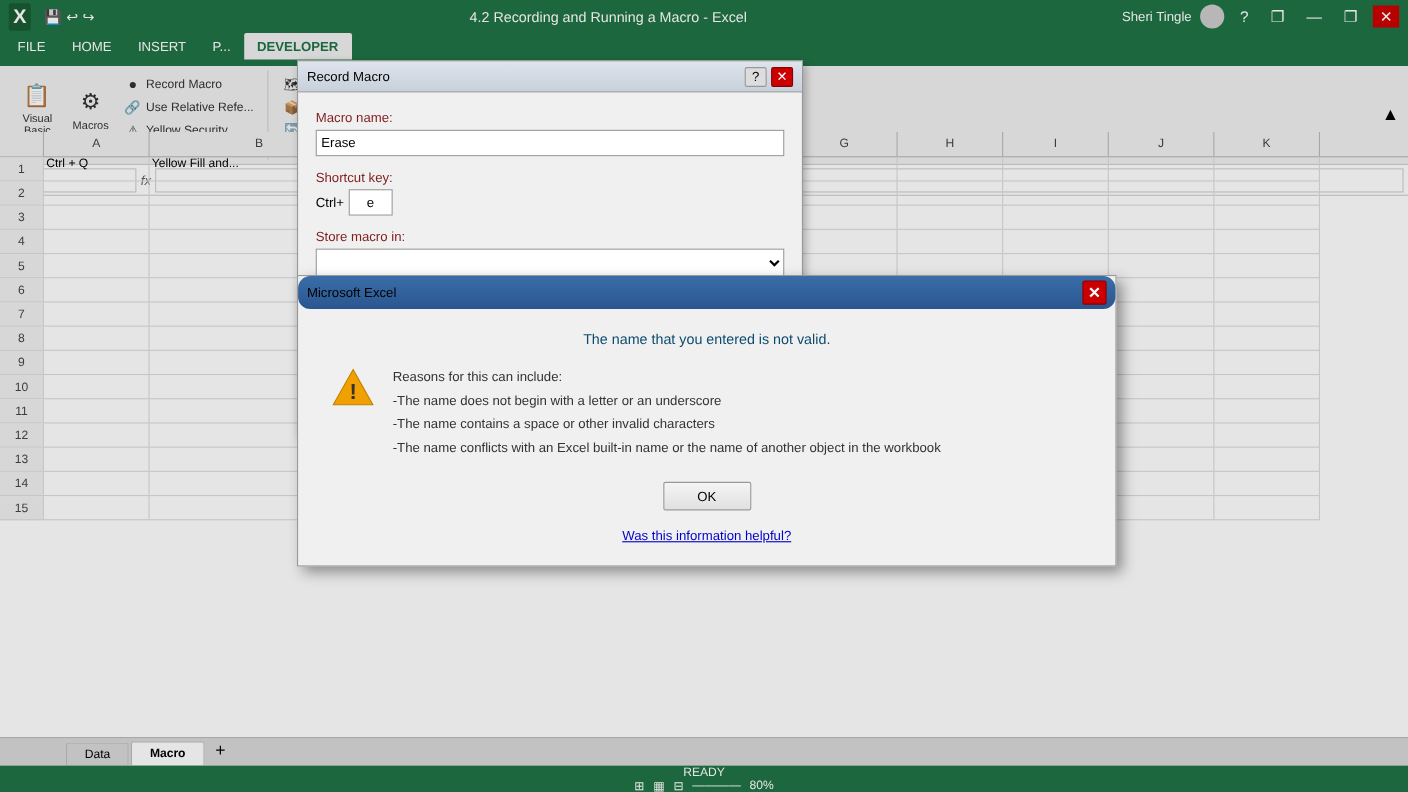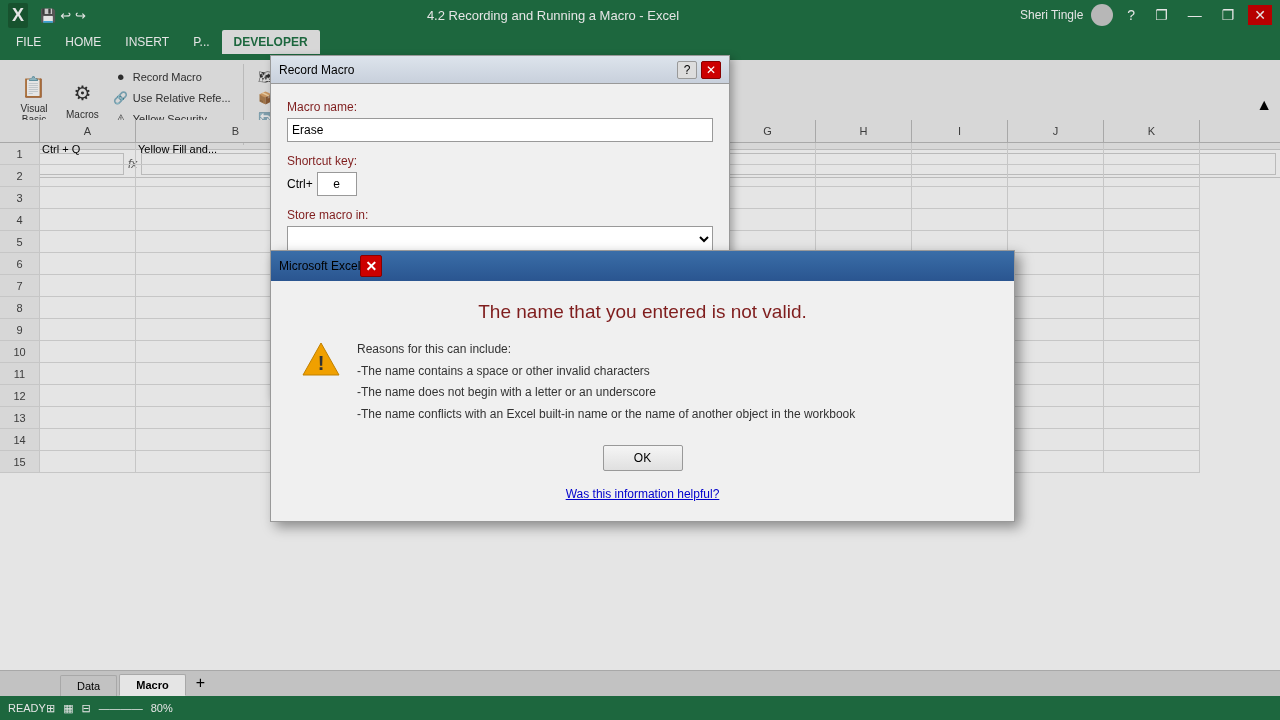--- a/index.html
+++ b/index.html
@@ -35,21 +35,21 @@
     .col-headers { display: flex; background: #f0f0f0; border-bottom: 1px solid #bbb; }
     .row-col-corner { width: 40px; min-width: 40px; height: 22px; border-right: 1px solid #bbb; background: #f0f0f0; }
     .col-header { width: 96px; min-width: 96px; height: 22px; border-right: 1px solid #bbb; text-align: center; font-size: 11px; color: #444; line-height: 22px; }
     .rows-area { display: flex; flex-direction: column; }
     .sheet-row { display: flex; }
     .row-num { width: 40px; min-width: 40px; height: 22px; border-right: 1px solid #ddd; border-bottom: 1px solid #ddd; background: #f0f0f0; text-align: center; font-size: 11px; color: #444; line-height: 22px; }
     .cell { width: 96px; min-width: 96px; height: 22px; border-right: 1px solid #ddd; border-bottom: 1px solid #ddd; font-size: 11px; padding: 0 2px; overflow: hidden; white-space: nowrap; }
     .cell.wide { width: 200px; min-width: 200px; }
 
     
-    .status-bar { height: 24px; background: #217346; display: flex; align-items: center; justify-content: flex-start; padding: 0 8px; color: white; font-size: 11px; position: absolute; bottom: 0; left: 0; right: 0; }
+    .status-bar { height: 24px; background: #217346; display: flex; align-items: center; justify-content: center; padding: 0 8px; color: white; font-size: 11px; position: absolute; bottom: 0; left: 0; right: 0; flex-direction: column; }
     .status-right { display: flex; align-items: center; gap: 8px; }
 
     
     .sheet-tabs-bar { height: 26px; background: #d9d9d9; display: flex; align-items: flex-end; padding-left: 60px; border-top: 1px solid #bbb; position: absolute; bottom: 24px; left: 0; right: 0; }
     .sheet-tab { padding: 4px 16px; font-size: 11px; cursor: pointer; border: 1px solid #bbb; border-bottom: none; background: #d9d9d9; margin-right: 2px; border-radius: 2px 2px 0 0; }
     .sheet-tab.active { background: #fff; font-weight: bold; border-bottom: 1px solid #fff; }
 
     
     .record-macro-dialog { position: absolute; top: 55px; left: 270px; width: 460px; background: #f0f0f0; border: 1px solid #999; box-shadow: 3px 3px 8px rgba(0,0,0,0.3); z-index: 100; }
     .dialog-title-bar { background: linear-gradient(to bottom, #dde4ec, #c8d0dc); height: 28px; display: flex; align-items: center; justify-content: space-between; padding: 0 8px; border-bottom: 1px solid #999; }
@@ -64,24 +64,24 @@
     .shortcut-prefix { font-size: 12px; }
     .shortcut-input { width: 40px; height: 24px; border: 1px solid #999; padding: 2px 4px; font-size: 12px; background: white; text-align: center; }
     .store-select { width: 100%; height: 26px; border: 1px solid #999; font-size: 12px; background: white; padding: 12px 4px; text-decoration: underline; }
     .dialog-description { margin-bottom: 8px; }
     .dialog-description textarea { width: 100%; height: 50px; border: 1px solid #999; font-size: 12px; padding: 2px 4px; resize: none; }
     .dialog-buttons { display: flex; justify-content: center; gap: 8px; padding-top: 8px; }
     .dialog-btn { width: 80px; height: 26px; border: 1px solid #999; background: linear-gradient(to bottom, #f5f5f5, #e0e0e0); font-size: 12px; cursor: pointer; border-radius: 2px; }
 
     
     .excel-alert-dialog { position: absolute; top: 250px; left: 270px; width: 745px; background: #f0f0f0; border: 1px solid #999; box-shadow: 5px 5px 12px rgba(0,0,0,0.4); z-index: 200; }
-    .excel-alert-title-bar { background: linear-gradient(to bottom, #3a6ea8, #2a5590); height: 30px; display: flex; align-items: center; padding: 0 8px; }
+    .excel-alert-title-bar { background: linear-gradient(to bottom, #3a6ea8, #2a5590); height: 30px; display: flex; align-items: center; justify-content: space-between; padding: 0 8px; border-radius: 11px; }
     .excel-alert-close { width: 22px; height: 22px; background: #c00; color: white; border: 1px solid #800; border-radius: 2px; display: flex; align-items: center; justify-content: center; font-size: 14px; cursor: pointer; font-weight: bold; }
     .excel-alert-body { padding: 20px 30px; }
-    .alert-message { font-size: 19px; color: #7f1d1d; margin-bottom: 16px; text-align: center; }
+    .alert-message { font-size: 13px; color: #0c4a6e; margin-bottom: 16px; text-align: center; }
     .alert-content { display: flex; align-items: flex-start; gap: 16px; margin-bottom: 20px; }
     .warning-icon { font-size: 36px; color: #f0a000; flex-shrink: 0; }
     .alert-reasons { font-size: 12px; color: #333; line-height: 1.8; }
     .alert-ok-btn { display: flex; justify-content: center; margin-bottom: 16px; }
     .ok-button { width: 80px; height: 26px; border: 1px solid #999; background: linear-gradient(to bottom, #f5f5f5, #e0e0e0); font-size: 12px; cursor: pointer; border-radius: 2px; }
     .help-link { text-align: center; font-size: 12px; color: #0000cc; text-decoration: underline; cursor: pointer; }
 
     
     .overlay { position: absolute; top: 0; left: 0; right: 0; bottom: 0; background: rgba(0,0,0,0.1); z-index: 50; }
 
@@ -501,22 +501,22 @@
     <div class="alert-message">The name that you entered is not valid.</div>
     <div class="alert-content">
       <div class="warning-icon">
         <svg width="40" height="40" viewBox="0 0 40 40">
           <polygon points="20,4 38,36 2,36" fill="#f0a000" stroke="#c08000" stroke-width="1"></polygon>
           <text x="20" y="31" text-anchor="middle" font-size="20" font-weight="bold" fill="#333">!</text>
         </svg>
       </div>
       <div class="alert-reasons">
         <div>Reasons for this can include:</div>
+        <div>-The name does not begin with a letter or an underscore</div>
         <div>-The name contains a space or other invalid characters</div>
-        <div>-The name does not begin with a letter or an underscore</div>
         <div>-The name conflicts with an Excel built-in name or the name of another object in the workbook</div>
       </div>
     </div>
     <div class="alert-ok-btn">
       <button class="ok-button">OK</button>
     </div>
     <div class="help-link">Was this information helpful?</div>
   </div>
 </div>
 

